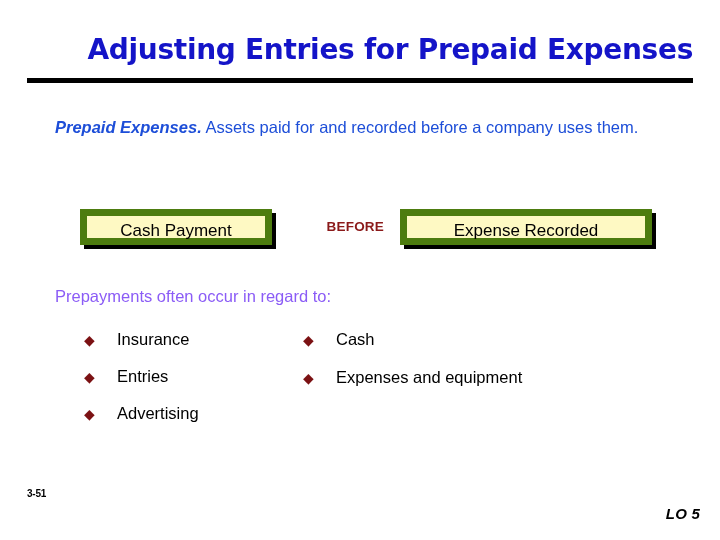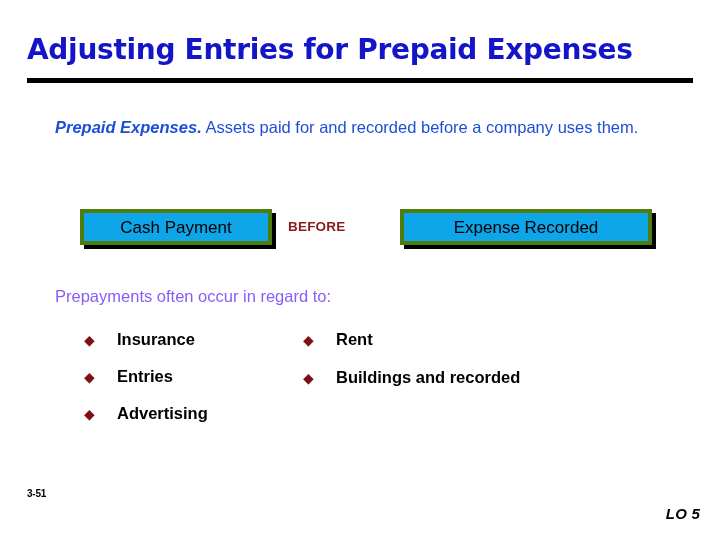--- a/index.html
+++ b/index.html
@@ -21,21 +21,21 @@
     width: 720px;
     height: 540px;
   }
 
   
   .title {
     position: absolute;
     left: 27px;
     top: 33px;
     width: 666px;
-    text-align: left;
+    text-align: right;
     font-family: "DejaVu Sans", sans-serif;
     font-size: 28px;
     font-weight: bold;
     color: #1414c8;
     letter-spacing: -0.3px;
     white-space: nowrap;
     line-height: 34px;
   }
 
   .title-rule {
@@ -66,43 +66,43 @@
   .flow {
     position: absolute;
     left: 0;
     top: 206px;
     width: 720px;
     height: 48px;
   }
 
   .box {
     position: absolute;
-    background: #0ea5e9;
-    border: 4px solid #4d7c0f;
+    background: #fef9c3;
+    border: 7px solid #4d7c0f;
     box-shadow: 4px 4px 0 0 #000000;
     box-sizing: border-box;
     height: 36px;
     line-height: 30px;
     text-align: center;
     font-size: 17px;
     color: #000000;
     white-space: nowrap;
   }
 
   #box-cash { left: 80px;  top: 3px; width: 192px; }
   #box-expense { left: 400px; top: 3px; width: 252px; }
 
   .before-label {
     position: absolute;
     left: 288px;
     top: 3px;
     width: 96px;
     height: 36px;
     line-height: 36px;
-    text-align: left;
+    text-align: right;
     font-size: 13.5px;
     font-weight: bold;
     color: #8b1a1a;
     letter-spacing: 0.2px;
     white-space: nowrap;
   }
 
   
   .sub-lead {
     position: absolute;
@@ -139,21 +139,20 @@
     color: #7b1113;
     font-size: 14px;
     line-height: 1;
     width: 33px;
     flex: 0 0 33px;
   }
   .bullet-text {
     font-size: 16.5px;
     color: #000000;
     white-space: nowrap;
-    font-weight: bold;
   }
 
   
   .footer-left {
     position: absolute;
     left: 27px;
     top: 488px;
     font-size: 10px;
     font-weight: bold;
     color: #000000;
@@ -206,25 +205,25 @@
       </div>
       <div class="bullet-item">
         <span class="diamond">◆</span>
         <span class="bullet-text">Advertising</span>
       </div>
     </div>
 
     <div class="col" id="col-right">
       <div class="bullet-item">
         <span class="diamond">◆</span>
-        <span class="bullet-text">Rent</span>
-      </div>
-      <div class="bullet-item">
-        <span class="diamond">◆</span>
-        <span class="bullet-text">Buildings and recorded</span>
+        <span class="bullet-text">Cash</span>
+      </div>
+      <div class="bullet-item">
+        <span class="diamond">◆</span>
+        <span class="bullet-text">Expenses and equipment</span>
       </div>
     </div>
 
   </div>
 
   <div class="footer-left">3-51</div>
 
   <div class="footer-right">LO 5</div>
 
 </div>

